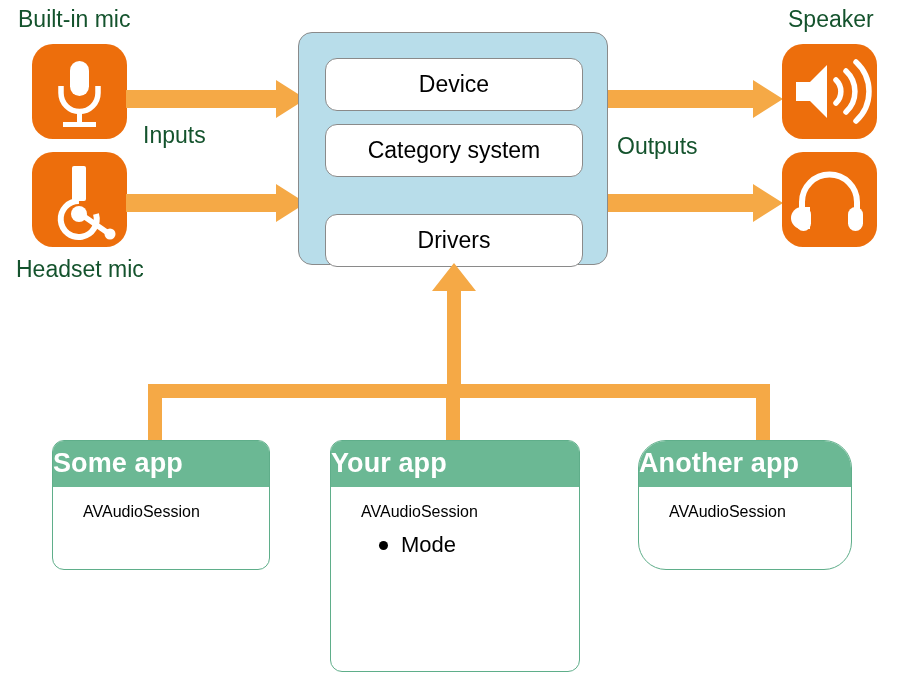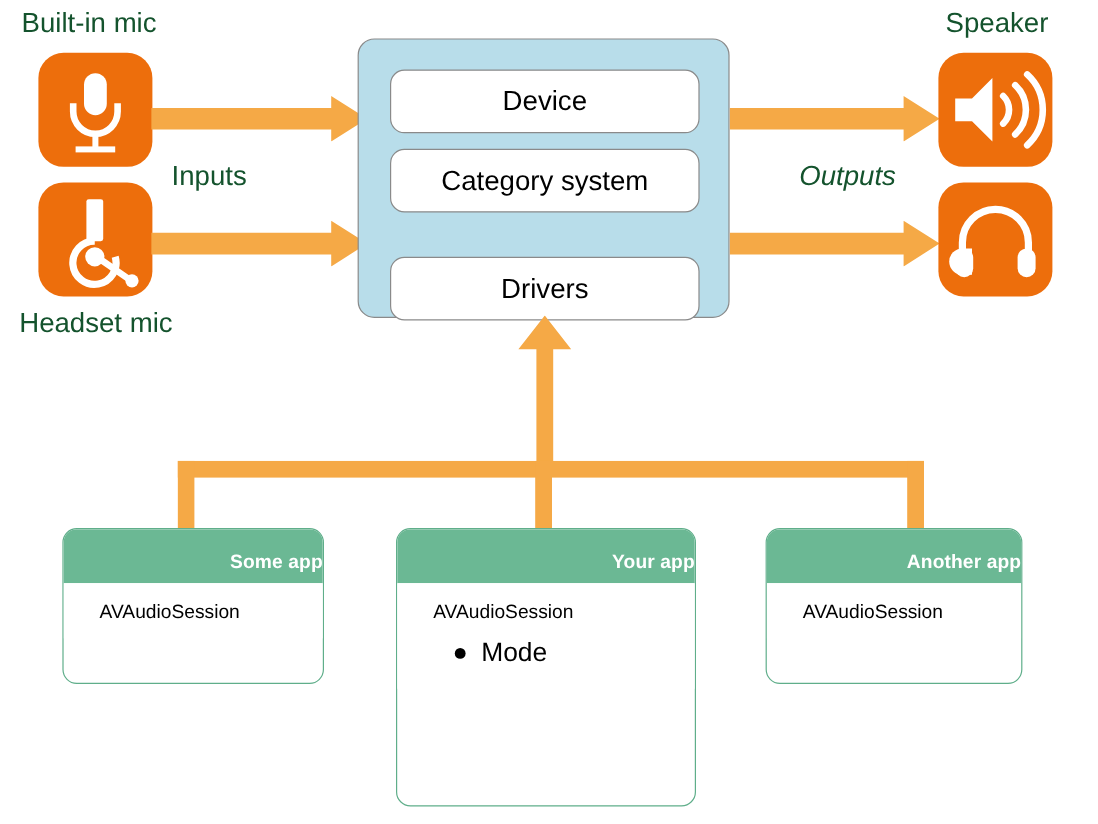--- a/index.html
+++ b/index.html
@@ -72,23 +72,23 @@
     box-sizing: border-box;
     border: 1.5px solid #5FAE8A;
     border-radius: 12px;
     background: #ffffff;
     overflow: hidden;
   }
   .app-card-header {
     background: #6BB894;
     color: #ffffff;
     font-weight: bold;
-    font-size: 16px;
-    text-align: right;
-    padding: 19px 0 8px 0;
+    font-size: 27px;
+    text-align: left;
+    padding: 7px 0 8px 0;
     letter-spacing: .1px;
   }
   .app-card-body {
     padding: 16px 0 12px 0;
     background: #ffffff;
   }
   .app-card-body .api-name {
     font-size: 16px;
     color: #000;
     text-align: center;
@@ -151,21 +151,21 @@
     <svg width="180" height="38" viewBox="0 0 180 38" xmlns="http://www.w3.org/2000/svg">
       <path d="M0 10 H150 V0 L180 19 L150 38 V28 H0 Z" fill="#F5A946"></path>
     </svg>
   </div>
   <div class="flow" style="left:126px; top:184px;">
     <svg width="180" height="38" viewBox="0 0 180 38" xmlns="http://www.w3.org/2000/svg">
       <path d="M0 10 H150 V0 L180 19 L150 38 V28 H0 Z" fill="#F5A946"></path>
     </svg>
   </div>
 
-  <div class="label" style="left:143px; top:133px;">Inputs</div>
+  <div class="label" style="left:143px; top:122px;">Inputs</div>
 
   <div class="stack" style="left:298px; top:32px; width:310px; height:233px;padding-left:35px;">
 
     <div class="stack-row" style="left:26px; top:25px; width:258px; height:53px;">
       <span>Device</span>
     </div>
 
     <div class="stack-row" style="left:26px; top:91px; width:258px; height:53px;">
       <span>Category system</span>
     </div>
@@ -179,21 +179,21 @@
     <svg width="175" height="38" viewBox="0 0 175 38" xmlns="http://www.w3.org/2000/svg">
       <path d="M0 10 H145 V0 L175 19 L145 38 V28 H0 Z" fill="#F5A946"></path>
     </svg>
   </div>
   <div class="flow" style="left:608px; top:184px;">
     <svg width="175" height="38" viewBox="0 0 175 38" xmlns="http://www.w3.org/2000/svg">
       <path d="M0 10 H145 V0 L175 19 L145 38 V28 H0 Z" fill="#F5A946"></path>
     </svg>
   </div>
 
-  <div class="label" style="left:666px; top:133px;font-style:italic;">Outputs</div>
+  <div class="label" style="left:617px; top:133px;">Outputs</div>
 
   <div class="label" style="left:788px; top:6px;">Speaker</div>
 
   <div class="icon-tile" style="left:782px; top:44px;">
     <svg viewBox="0 0 95 95" xmlns="http://www.w3.org/2000/svg">
       <path d="M14 38 H28 L45 21 V74 L28 57 H14 Z" fill="#ffffff"></path>
       <path d="M54 36 a16 16 0 0 1 0 23" fill="none" stroke="#ffffff" stroke-width="5.5" stroke-linecap="round"></path>
       <path d="M64 27 a28 28 0 0 1 0 41" fill="none" stroke="#ffffff" stroke-width="5.5" stroke-linecap="round"></path>
       <path d="M74 18 a40 40 0 0 1 0 59" fill="none" stroke="#ffffff" stroke-width="5.5" stroke-linecap="round"></path>
     </svg>
@@ -234,20 +234,20 @@
   <div class="app-card" style="left:330px; top:440px; width:250px; height:232px;">
     <div class="app-card-header">Your app</div>
     <div class="app-card-body left-align">
       <div class="api-name">AVAudioSession</div>
       <ul class="bullet-list">
         <li>Mode</li>
       </ul>
     </div>
   </div>
 
-  <div class="app-card" style="left:638px; top:440px; width:214px; height:130px;">
+  <div class="app-card" style="left:638px; top:440px; width:214px; height:130px;border-radius:28px;">
     <div class="app-card-header">Another app</div>
     <div class="app-card-body left-align">
       <div class="api-name">AVAudioSession</div>
     </div>
   </div>
 
 </div>
 
 </body></html>

